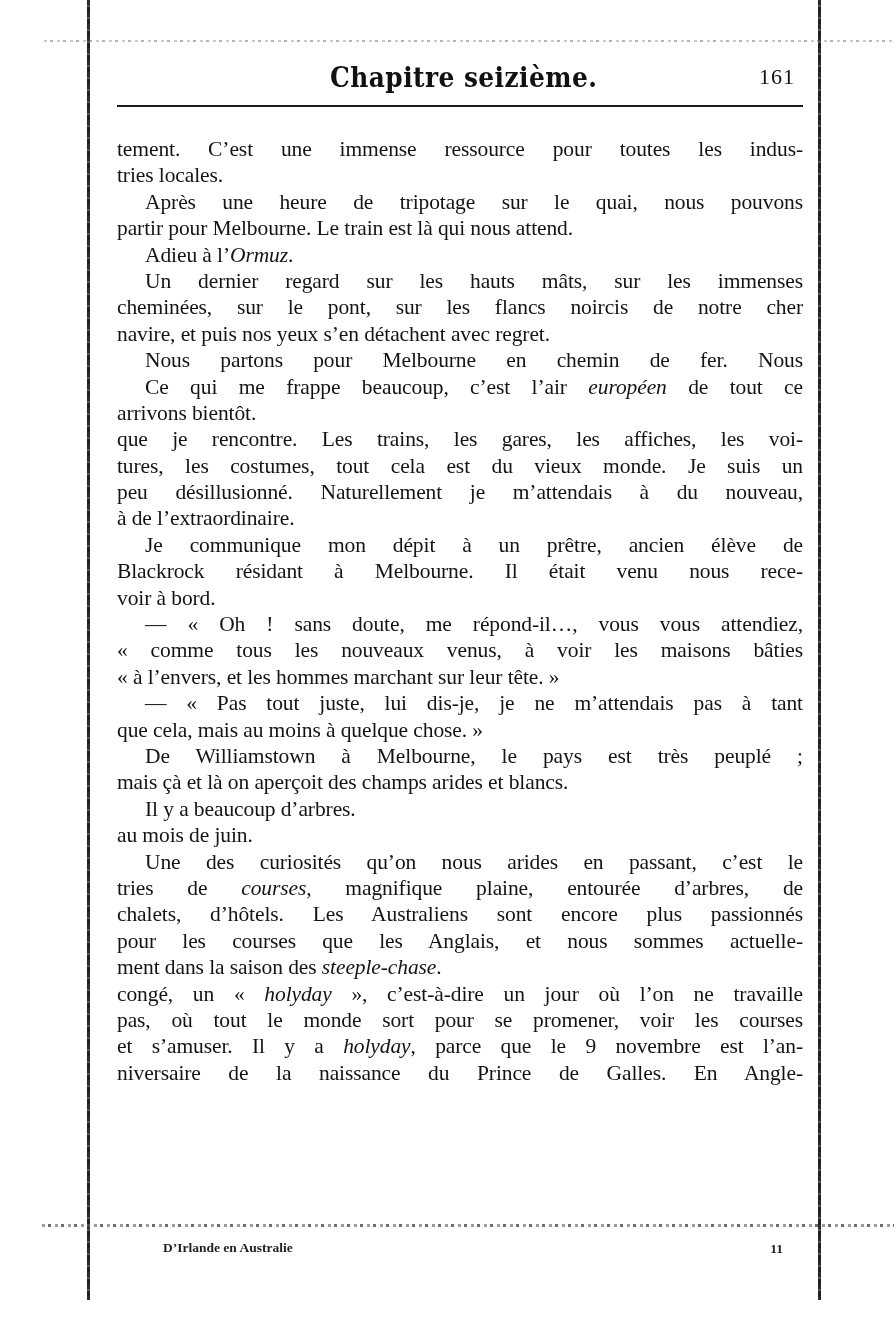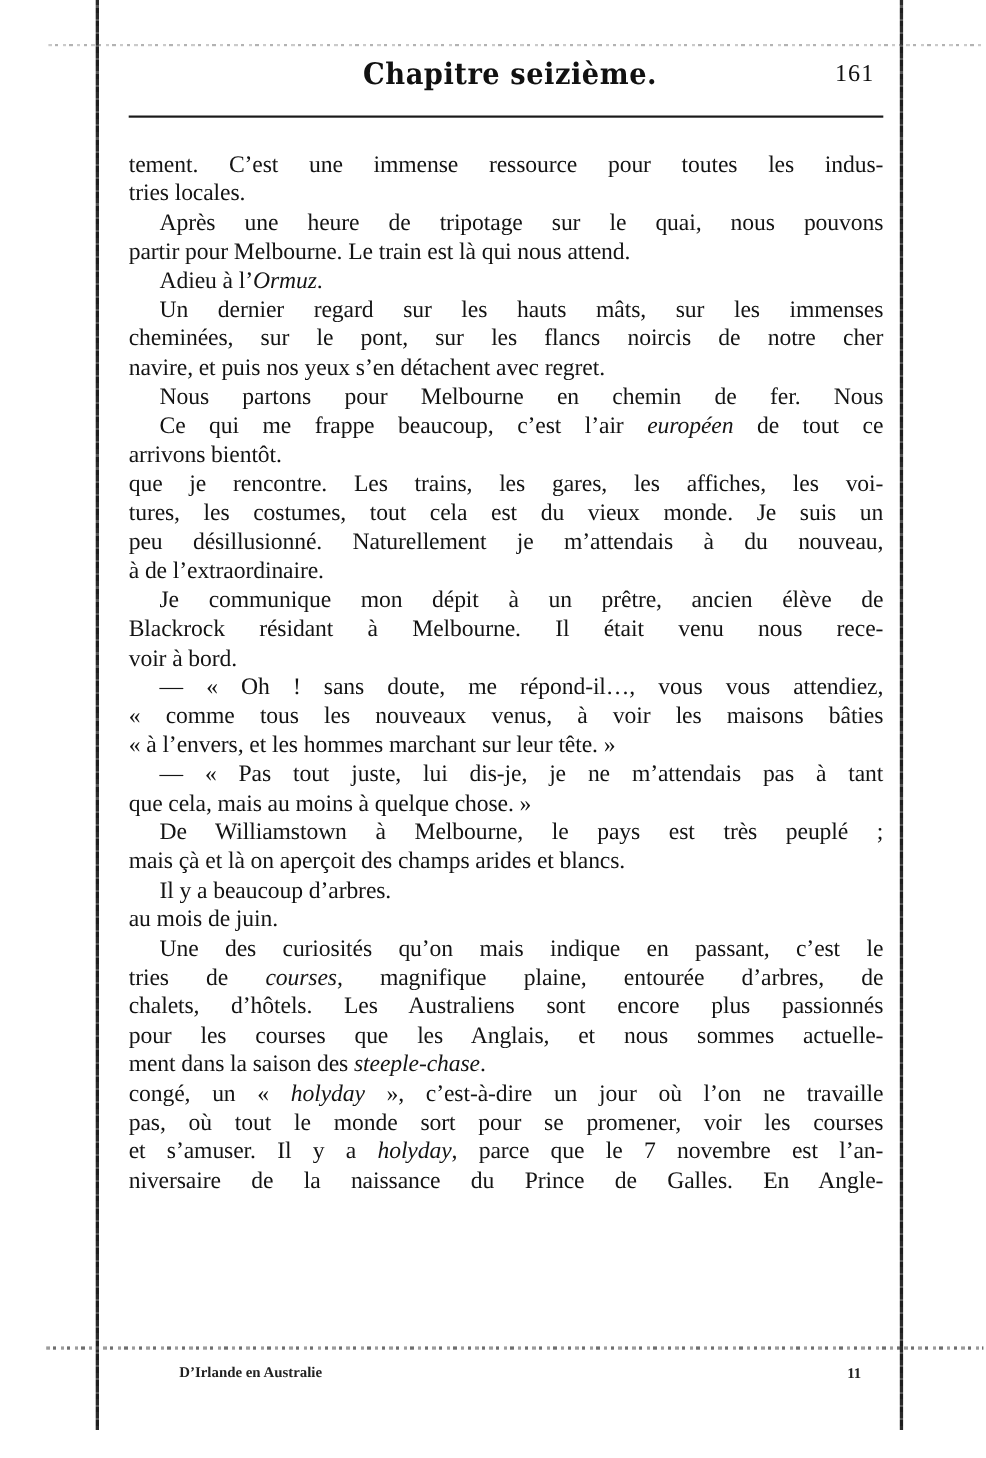--- a/index.html
+++ b/index.html
@@ -29,21 +29,21 @@
       height: 2px;
       background: repeating-linear-gradient(to right, #8a8a8a 0 3px, transparent 3px 6px, #555 6px 9px, transparent 9px 13px);
       opacity: 0.7;
     }
     .hscan.top { top: 40px; left: 44px; width: 850px; opacity: 0.45; }
     .hscan.bottom { top: 1224px; left: 42px; width: 852px; height: 3px; opacity: 0.85; }
 
     
     .running-head {
       position: absolute;
-      top: 52px;
+      top: 62px;
       left: 115px;
       width: 690px;
       height: 44px;
     }
     .chapter-title {
       position: absolute;
       left: 215px;
       top: 0;
       font-family: "DejaVu Serif", serif;
       font-weight: bold;
@@ -143,27 +143,27 @@
     <div class="line last"><span>voir à bord.</span></div>
     <div class="line indent"><span>— « Oh ! sans doute, me répond-il…, vous vous attendiez,</span></div>
     <div class="line"><span>« comme tous les nouveaux venus, à voir les maisons  bâties</span></div>
     <div class="line last"><span>« à l’envers, et les hommes marchant sur leur tête. »</span></div>
     <div class="line indent"><span>— « Pas tout juste, lui dis-je, je ne  m’attendais pas à tant</span></div>
     <div class="line last"><span>que cela, mais au moins à quelque chose.  »</span></div>
     <div class="line indent"><span>De  Williamstown  à  Melbourne, le  pays  est  très  peuplé ;</span></div>
     <div class="line last"><span>mais çà et là on aperçoit des champs arides et blancs.</span></div>
     <div class="line indent last"><span>Il y a beaucoup  d’arbres.</span></div>
     <div class="line last"><span>au mois de juin.</span></div>
-    <div class="line indent"><span>Une des curiosités qu’on mais indique en passant,  c’est le</span></div>
+    <div class="line indent"><span>Une des curiosités qu’on nous arides en passant,  c’est le</span></div>
     <div class="line"><span>tries de </span><i>courses</i><span>,  magnifique  plaine,  entourée  d’arbres,  de</span></div>
     <div class="line"><span>chalets, d’hôtels. Les Australiens sont encore plus passionnés</span></div>
     <div class="line"><span>pour les courses que les  Anglais, et  nous  sommes  actuelle-</span></div>
     <div class="line last"><span>ment dans la saison des </span><i>steeple-chase</i><span>.</span></div>
     <div class="line"><span>congé, un « </span><i>holyday</i><span> », c’est-à-dire un jour où  l’on  ne travaille</span></div>
     <div class="line"><span>pas, où  tout  le monde sort pour se promener, voir les courses</span></div>
-    <div class="line"><span>et s’amuser.  Il y a </span><i>holyday</i><span>, parce que le 7 novembre est l’an-</span></div>
+    <div class="line"><span>et s’amuser.  Il y a </span><i>holyday</i><span>, parce que le 9 novembre est l’an-</span></div>
     <div class="line"><span>niversaire  de  la   naissance du Prince de Galles.  En  Angle-</span></div>
   </div>
 
 <div class="signature">
   <span class="sig-title">D’Irlande en Australie</span>
   <span class="sig-mark">11</span>
 </div>
 
 </body></html>

